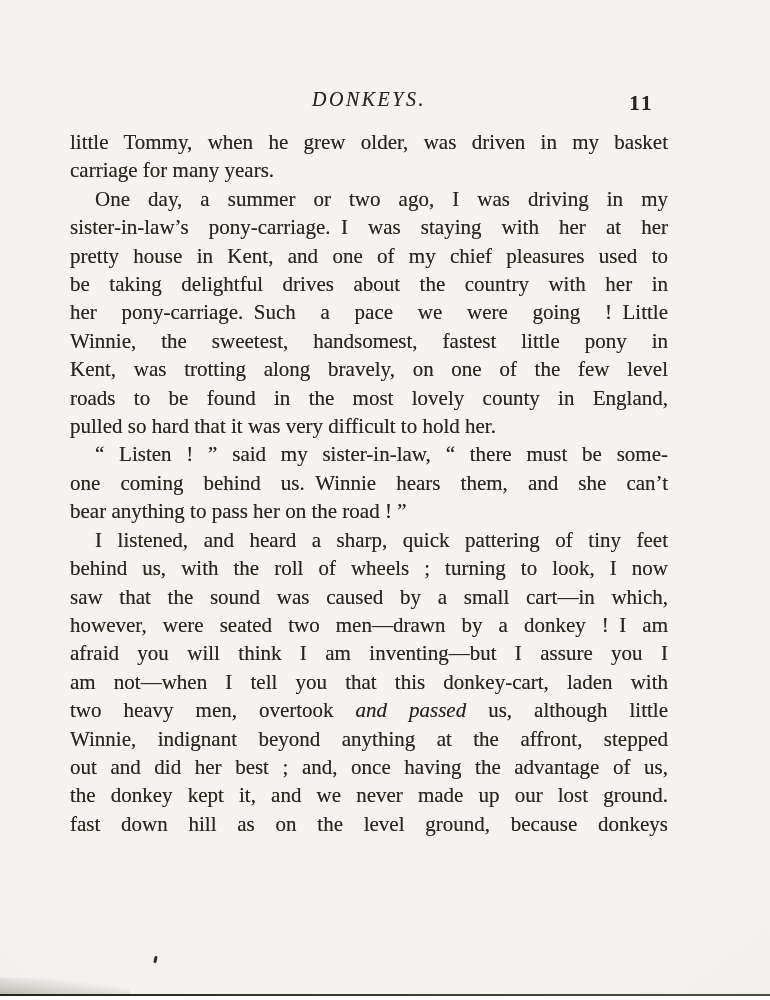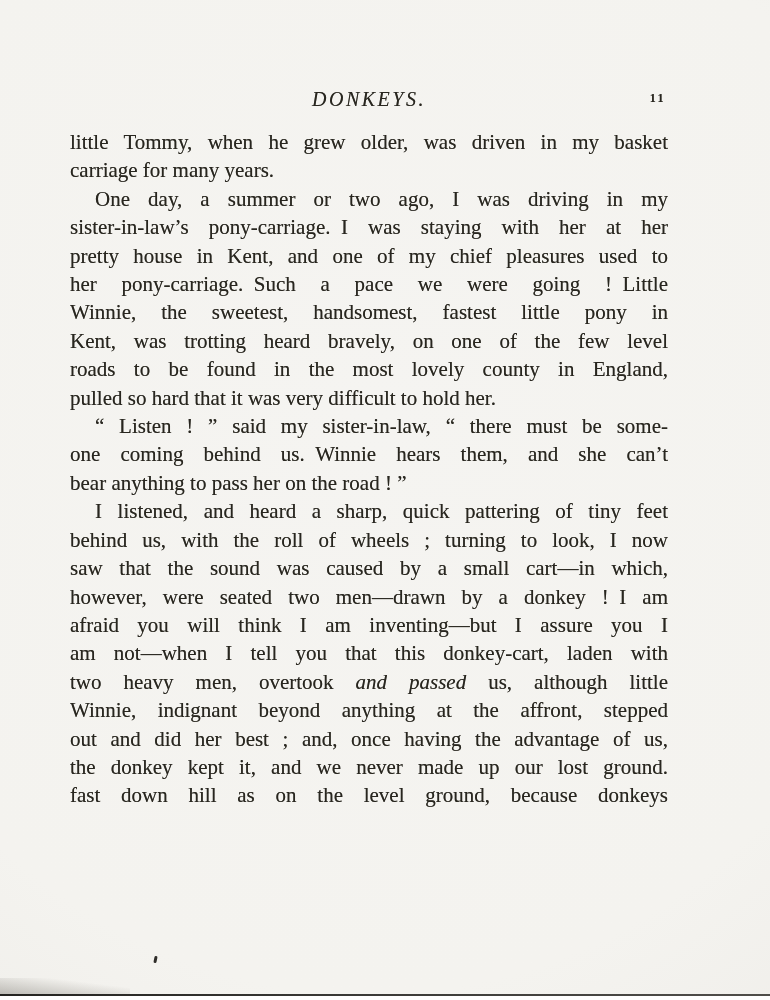--- a/index.html
+++ b/index.html
@@ -35,23 +35,23 @@
   }
   .running-title {
     display: block;
     text-align: center;
     font-style: italic;
     font-size: 20px;
     letter-spacing: 2.5px;
   }
   .page-num {
     position: absolute;
-    right: 2px;
+    right: 14px;
     top: 3px;
-    font-size: 12px;
+    font-size: 21px;
     font-weight: bold;
     letter-spacing: 2.5px;
   }
   .body-block {
     margin-top: 14px;
   }
   .line {
     font-size: 21px;
     line-height: 28.4px;
     white-space: normal;
@@ -102,23 +102,24 @@
     <div class="header">
       <span class="running-title">DONKEYS.</span>
       <span class="page-num">11</span>
     </div>
     <div class="body-block">
         <div class="line just"><span>little Tommy, when he grew older, was driven in my basket</span></div>
         <div class="line"><span>carriage for many years.</span></div>
         <div class="line ind just"><span>One day, a summer or two ago, I was driving in my</span></div>
         <div class="line just"><span>sister-in-law’s pony-carriage. I was staying with her at her</span></div>
         <div class="line just"><span>pretty house in Kent, and one of my chief pleasures used to</span></div>
+        <div class="line just"><span>be taking delightful drives about the country with her in</span></div>
         <div class="line just"><span>her pony-carriage. Such a pace we were going ! Little</span></div>
         <div class="line just"><span>Winnie, the sweetest, handsomest, fastest little pony in</span></div>
-        <div class="line just"><span>Kent, was trotting heard bravely, on one of the few level</span></div>
+        <div class="line just"><span>Kent, was trotting along bravely, on one of the few level</span></div>
         <div class="line just"><span>roads to be found in the most lovely county in England,</span></div>
         <div class="line"><span>pulled so hard that it was very difficult to hold her.</span></div>
         <div class="line ind just"><span>“ Listen ! ” said my sister-in-law, “ there must be some-</span></div>
         <div class="line just"><span>one coming behind us. Winnie hears them, and she can’t</span></div>
         <div class="line"><span>bear anything to pass her on the road ! ”</span></div>
         <div class="line ind just"><span>I listened, and heard a sharp, quick pattering of tiny feet</span></div>
         <div class="line just"><span>behind us, with the roll of wheels ; turning to look, I now</span></div>
         <div class="line just"><span>saw that the sound was caused by a small cart—in which,</span></div>
         <div class="line just"><span>however, were seated two men—drawn by a donkey ! I am</span></div>
         <div class="line just"><span>afraid you will think I am inventing—but I assure you I</span></div>

